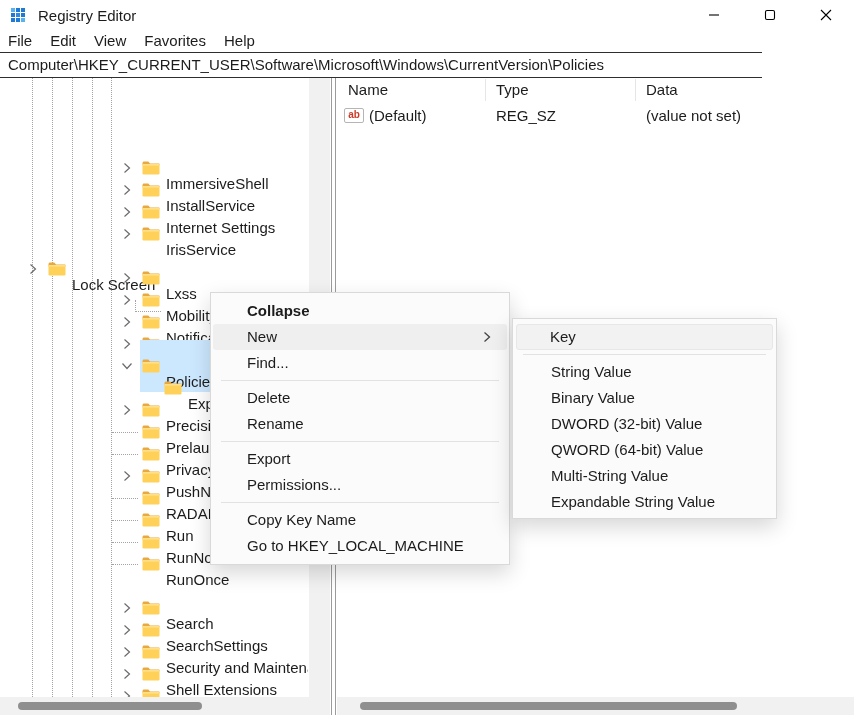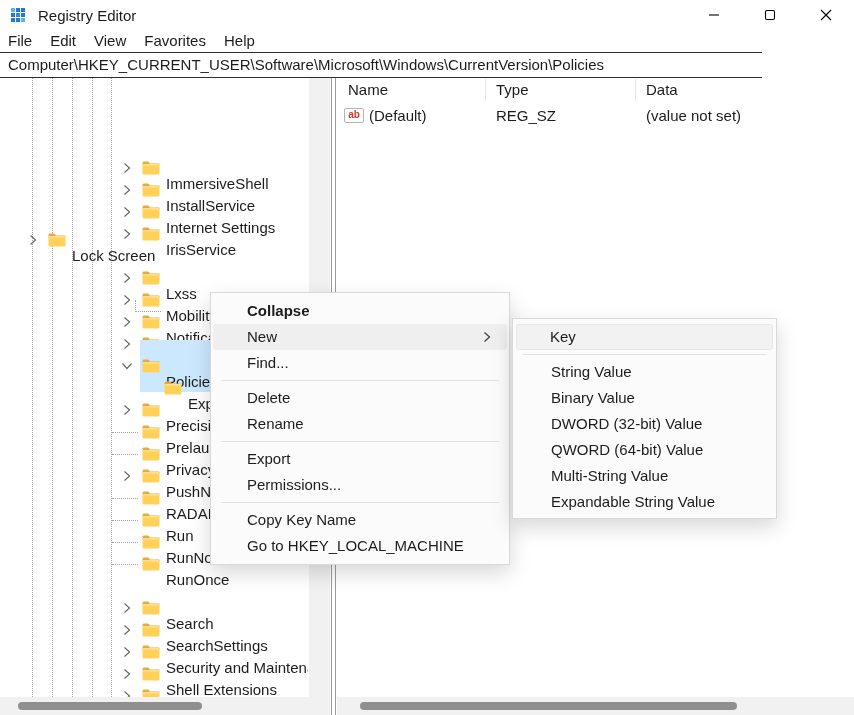--- a/index.html
+++ b/index.html
@@ -189,21 +189,21 @@
         <span class="folder">
           <svg width="18" height="14" viewBox="0 0 18 14">
             <path d="M0.5 2.2c0-1 .7-1.7 1.6-1.7h4.2l1.7 2h9c.3 0 .5.2.5.5v1H0.5z" fill="#e9a941"></path>
             <rect x="0.5" y="3" width="17" height="10.5" rx="1.2" fill="#ffd158"></rect>
             <rect x="0.5" y="3" width="17" height="1.6" fill="#ffe08a"></rect>
           </svg>
         </span>
         <span class="tlabel">IrisService</span>
       </span>
     </div>
-    <div class="trow" style="top: 151px; padding-left: 26px;">
+    <div class="trow" style="top: 180px; padding-left: 26px;">
       <span class="chev">
         <svg width="8" height="12" viewBox="0 0 8 12">
           <path d="M1.5 1.5L6.5 6l-5 4.5" stroke="#6b6b6b" stroke-width="1.2" fill="none"></path>
         </svg>
       </span>
       <span class="hl">
         <span class="folder">
           <svg width="18" height="14" viewBox="0 0 18 14">
             <path d="M0.5 2.2c0-1 .7-1.7 1.6-1.7h4.2l1.7 2h9c.3 0 .5.2.5.5v1H0.5z" fill="#e9a941"></path>
             <rect x="0.5" y="3" width="17" height="10.5" rx="1.2" fill="#ffd158"></rect>

